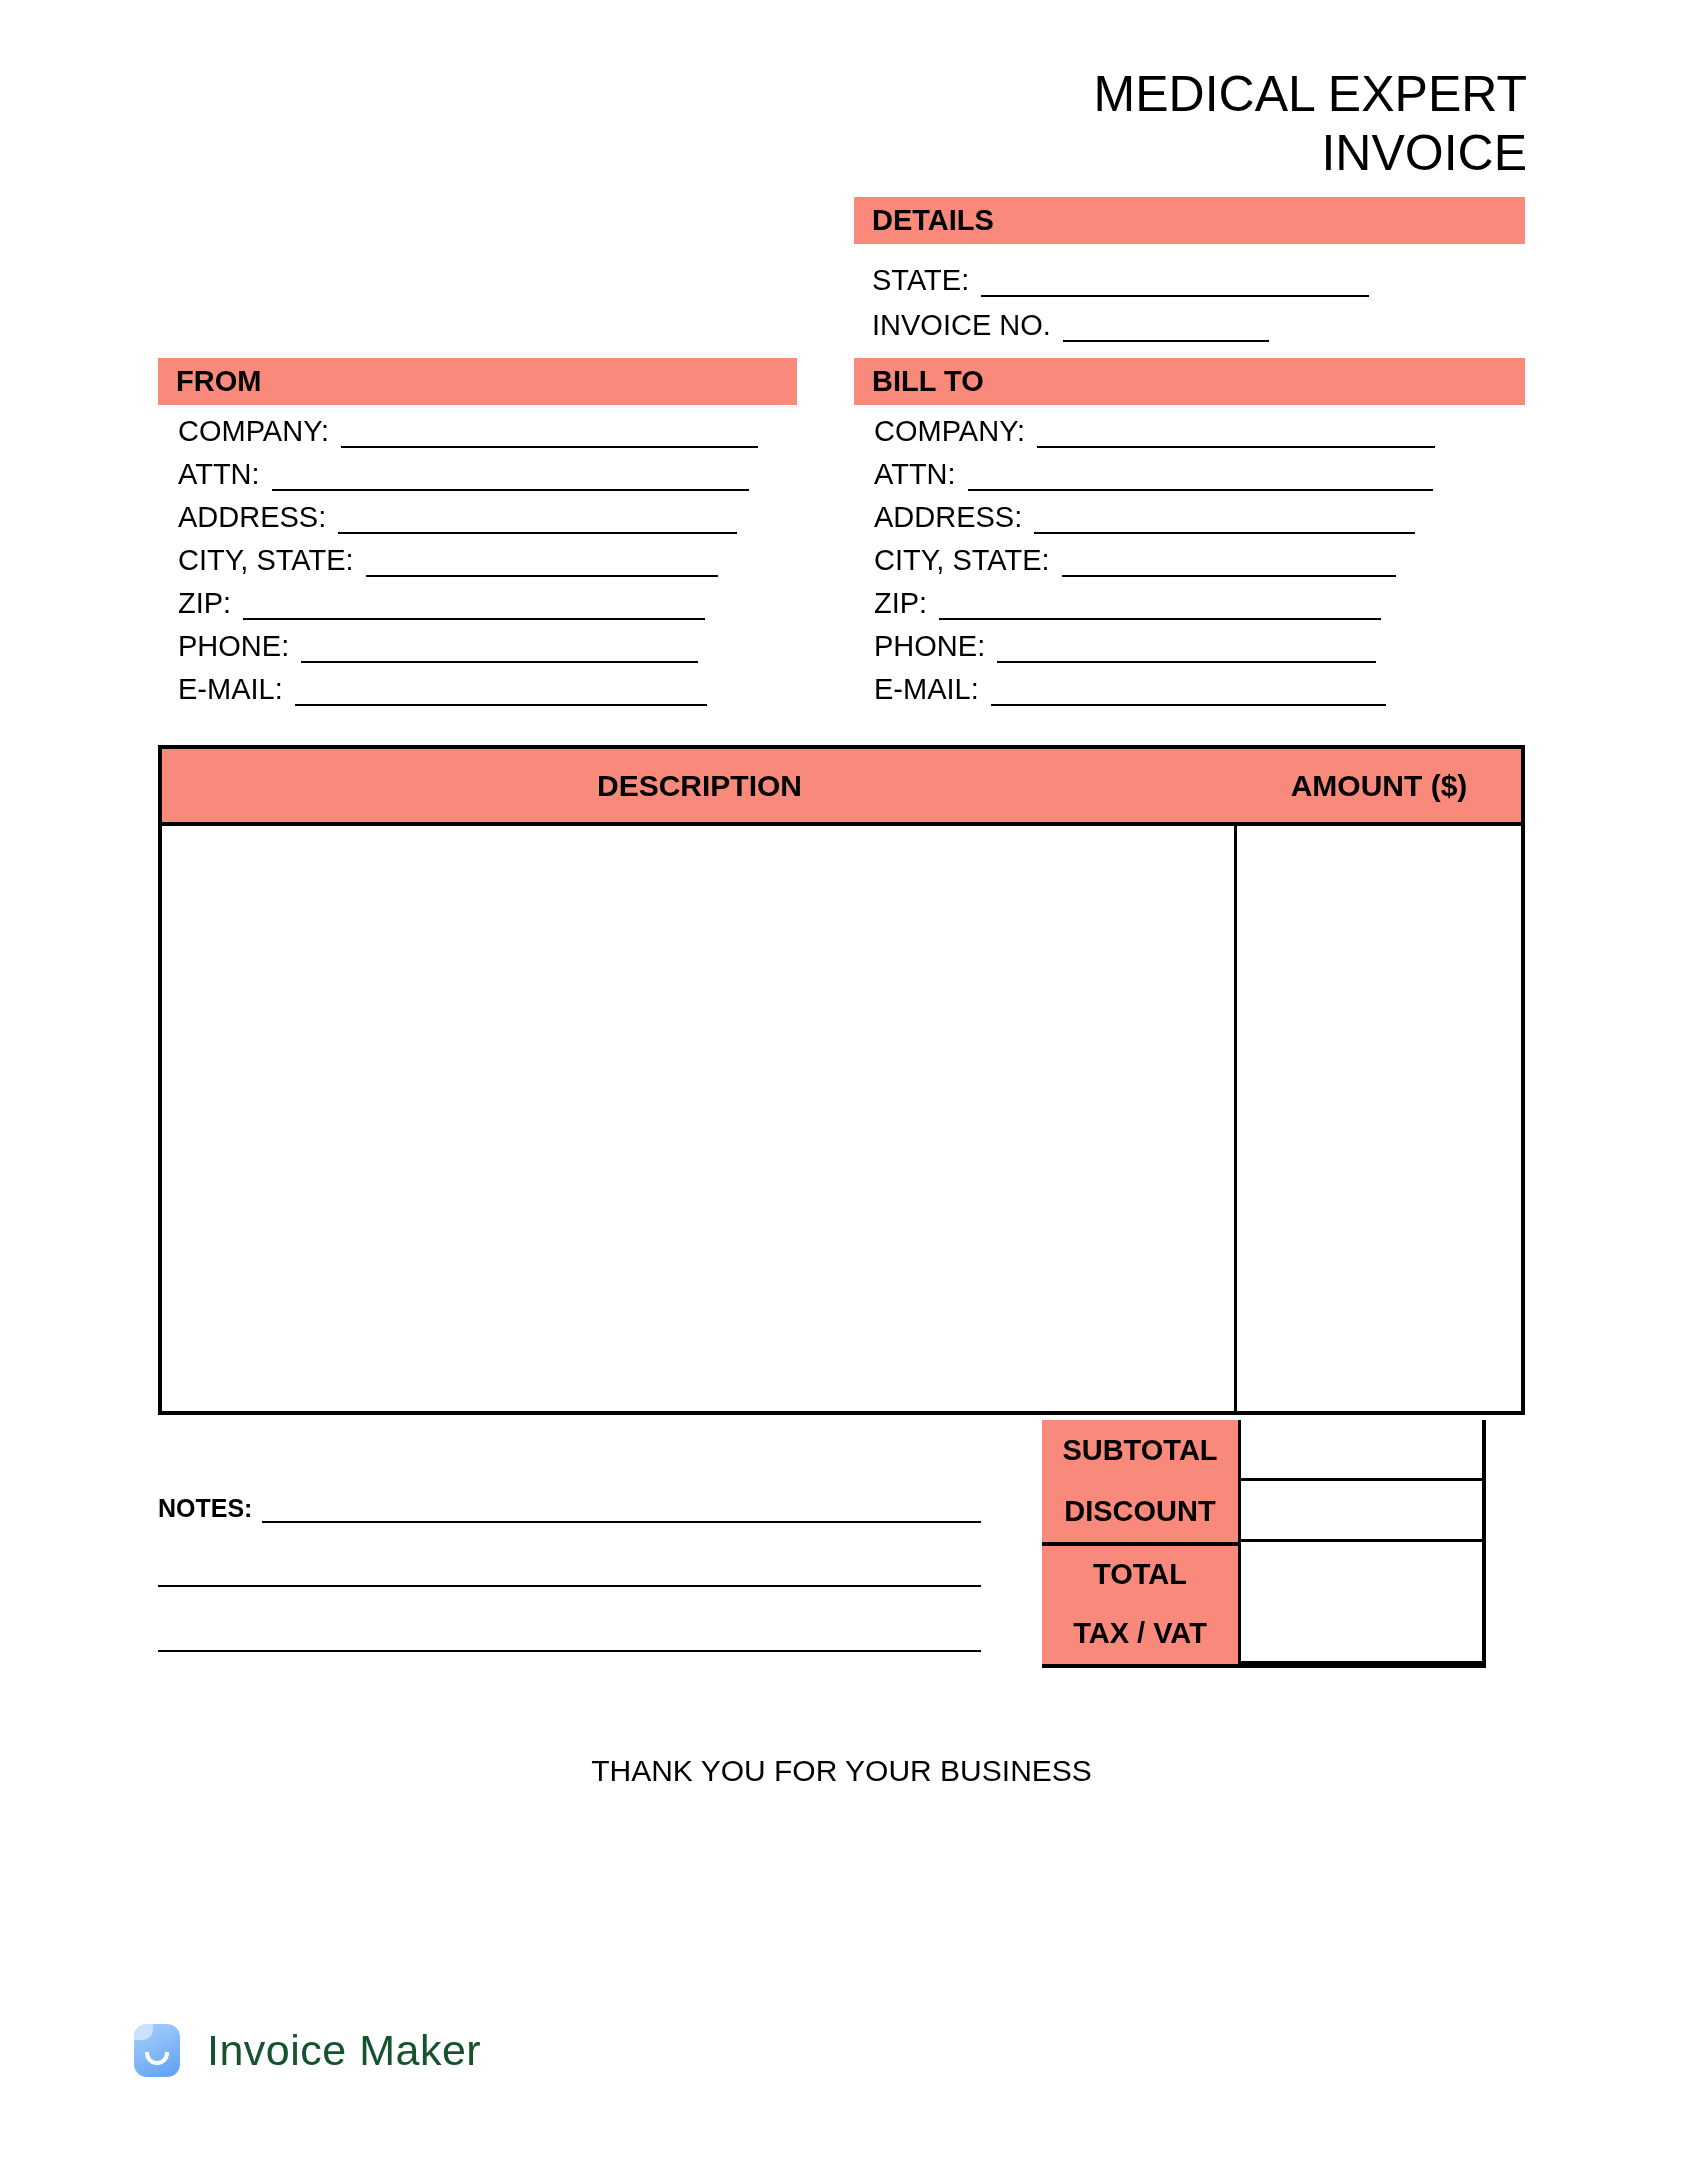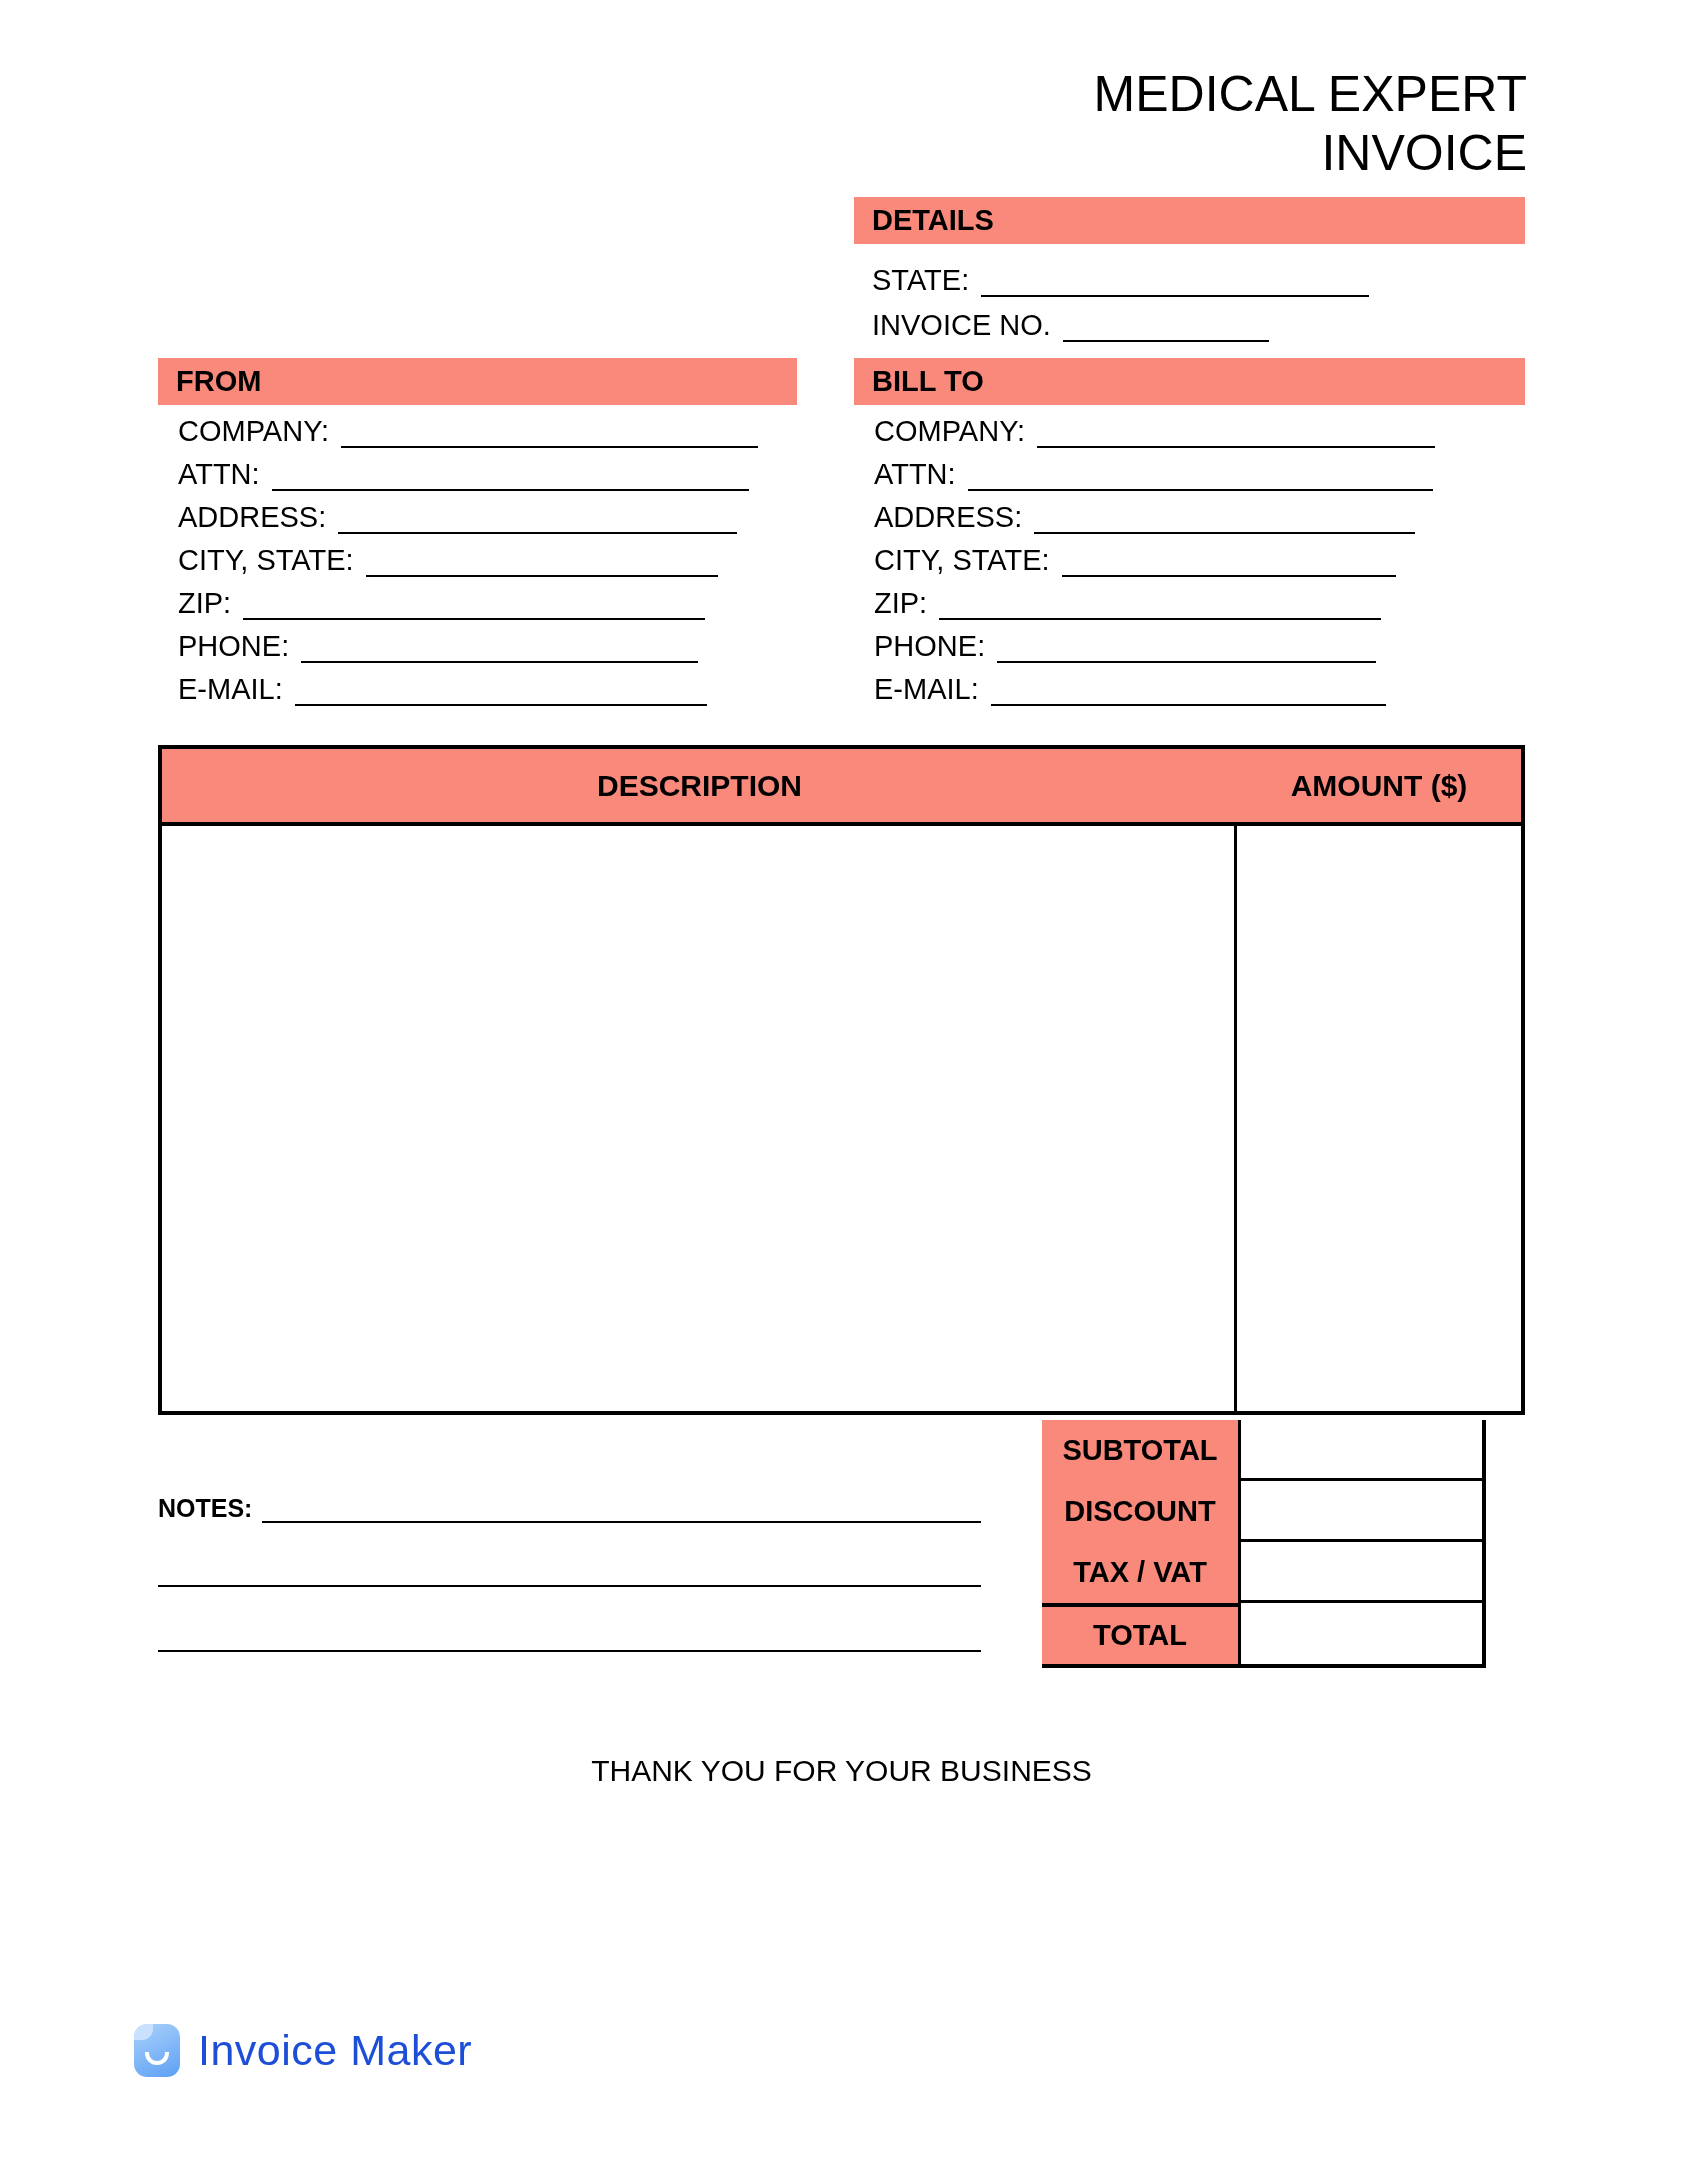--- a/index.html
+++ b/index.html
@@ -202,23 +202,23 @@
     position: absolute;
     left: 11px;
     bottom: 12px;
     width: 24px;
     height: 13px;
     border: 4px solid #ffffff;
     border-top: none;
     border-radius: 0 0 24px 24px;
   }
   .logo-text {
-    margin-left: 18px;
+    margin-left: 27px;
     font-size: 43px;
-    color: #1d4ed8;
+    color: #14532d;
     letter-spacing: 0.5px;
   }
 </style>
 </head>
 <body>
 
 <div class="page">
 
   <div class="title-block">
     <div>MEDICAL EXPERT</div>
@@ -320,26 +320,26 @@
 
   <div class="summary">
     <div class="srow">
       <div class="slabel">SUBTOTAL</div>
       <div class="svalue"></div>
     </div>
     <div class="srow">
       <div class="slabel">DISCOUNT</div>
       <div class="svalue"></div>
     </div>
+    <div class="srow total">
+      <div class="slabel">TOTAL</div>
+      <div class="svalue"></div>
+    </div>
     <div class="srow">
       <div class="slabel">TAX / VAT</div>
-      <div class="svalue"></div>
-    </div>
-    <div class="srow total">
-      <div class="slabel">TOTAL</div>
       <div class="svalue"></div>
     </div>
   </div>
 
   <div class="notes">
     <div class="notes-row1">
       <span>NOTES:</span>
       <span class="fline"></span>
     </div>
     <div class="nline2"></div>

